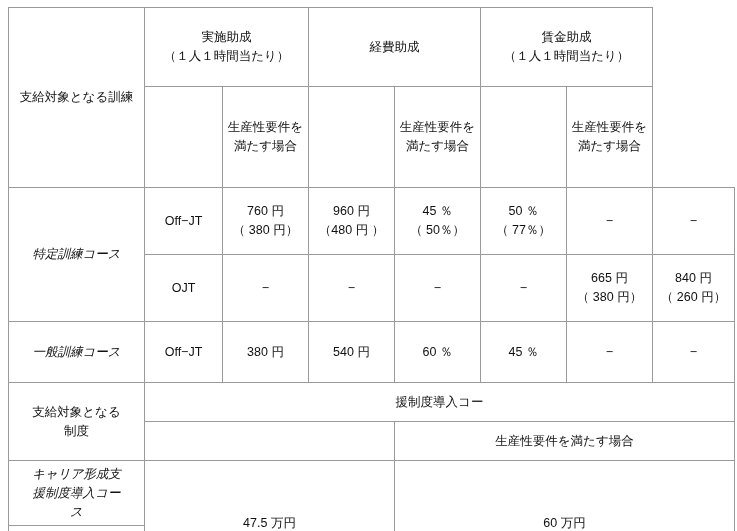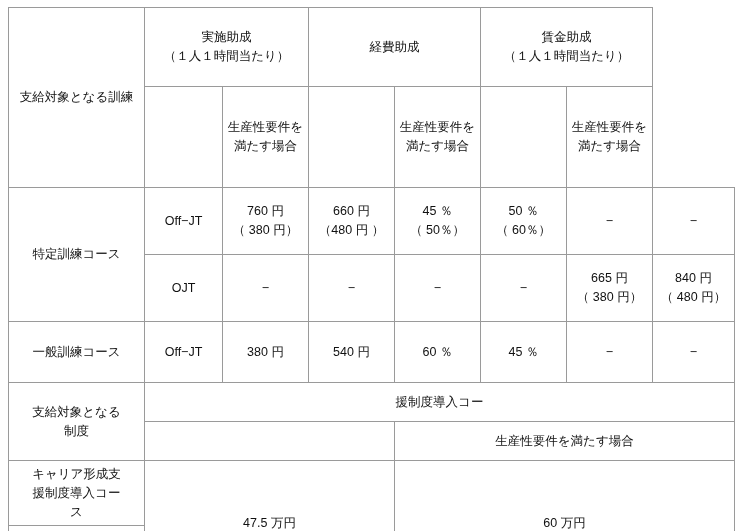--- a/index.html
+++ b/index.html
@@ -32,20 +32,21 @@
     line-height: 1.5;
     text-align: center;
     vertical-align: middle;
     padding: 4px 3px;
     color: #111;
     word-break: break-all;
   }
   td.left {
     text-align: left;
     padding-left: 10px;
+    font-style: italic;
   }
   .h-head { height: 70px; }
   .h-sub { height: 92px; }
   .h-row { height: 58px; }
   .h-row2 { height: 52px; }
   .h-inst { height: 30px; }
   .h-course { height: 52px; }
   .dash {
     font-size: 13px;
     letter-spacing: 0;
@@ -114,30 +115,30 @@
           <span class="cellline">特定訓練コース</span>
         </td>
         <td class="h-row">
           <span class="cellline">Off−JT</span>
         </td>
         <td class="h-row">
           <span class="cellline">760 円</span>
           <span class="cellline">（ 380 円）</span>
         </td>
         <td class="h-row">
-          <span class="cellline">660 円</span>
+          <span class="cellline">960 円</span>
           <span class="cellline">（480 円 ）</span>
         </td>
         <td class="h-row">
           <span class="cellline">45 ％</span>
           <span class="cellline">（ 50％）</span>
         </td>
         <td class="h-row">
           <span class="cellline">50 ％</span>
-          <span class="cellline">（ 60％）</span>
+          <span class="cellline">（ 77％）</span>
         </td>
         <td class="h-row dash">
           <span class="cellline">−</span>
           <span class="cellline"></span>
         </td>
         <td class="h-row dash">
           <span class="cellline">−</span>
           <span class="cellline"></span>
         </td>
       </tr>
@@ -161,21 +162,21 @@
         <td class="h-row dash">
           <span class="cellline">−</span>
           <span class="cellline"></span>
         </td>
         <td class="h-row">
           <span class="cellline">665 円</span>
           <span class="cellline">（ 380 円）</span>
         </td>
         <td class="h-row">
           <span class="cellline">840 円</span>
-          <span class="cellline">（ 480 円）</span>
+          <span class="cellline">（ 260 円）</span>
         </td>
       </tr>
 
       <tr>
         <td class="left h-row2">
           <span class="cellline">一般訓練コース</span>
         </td>
         <td class="h-row2">
           <span class="cellline">Off−JT</span>
         </td>

